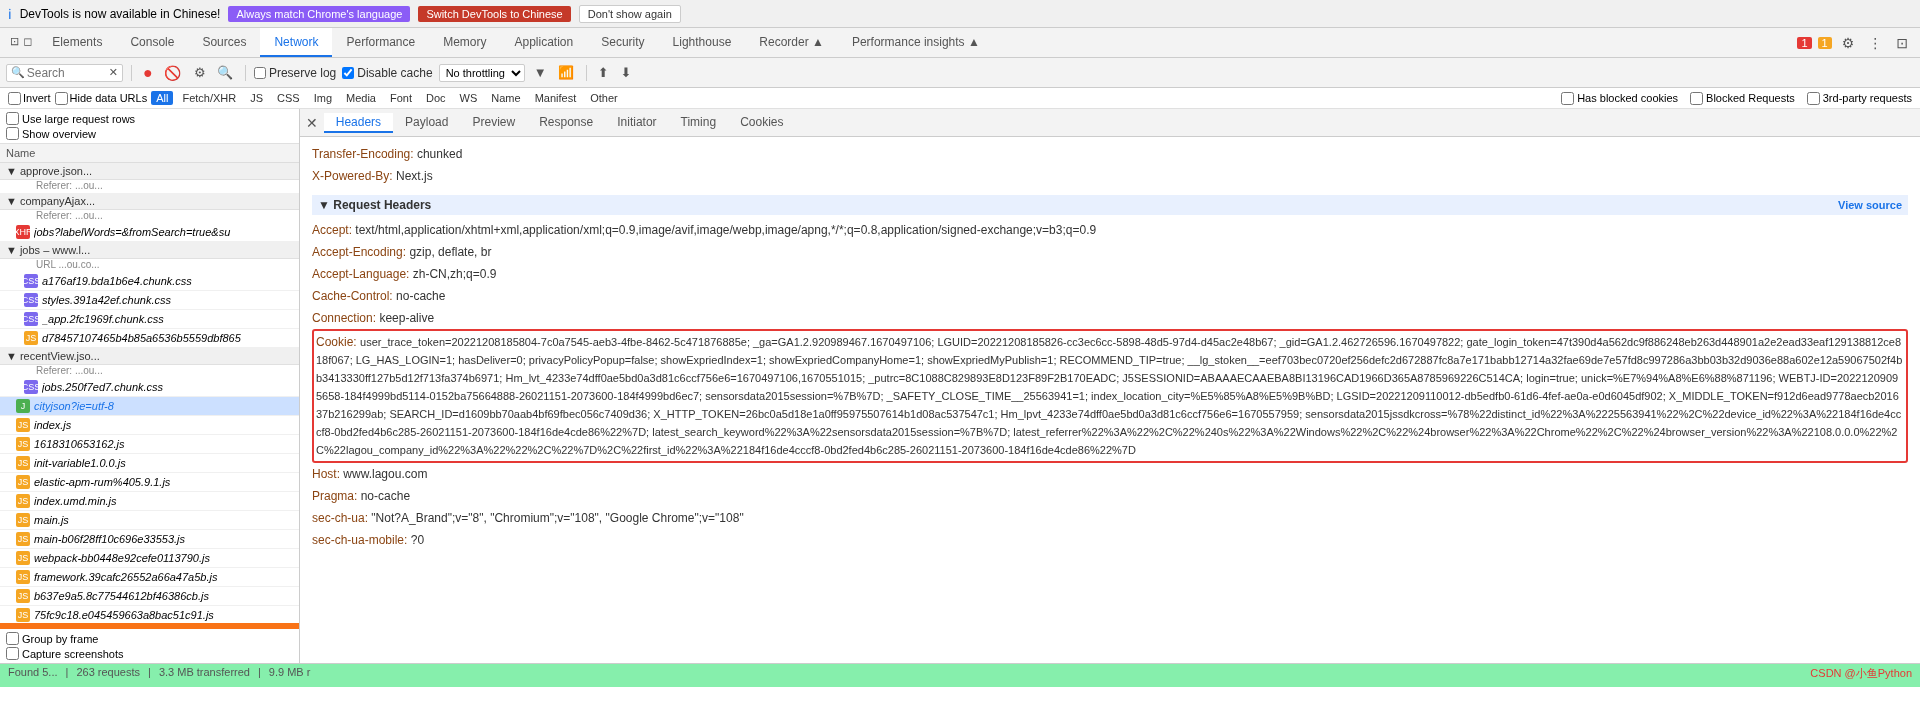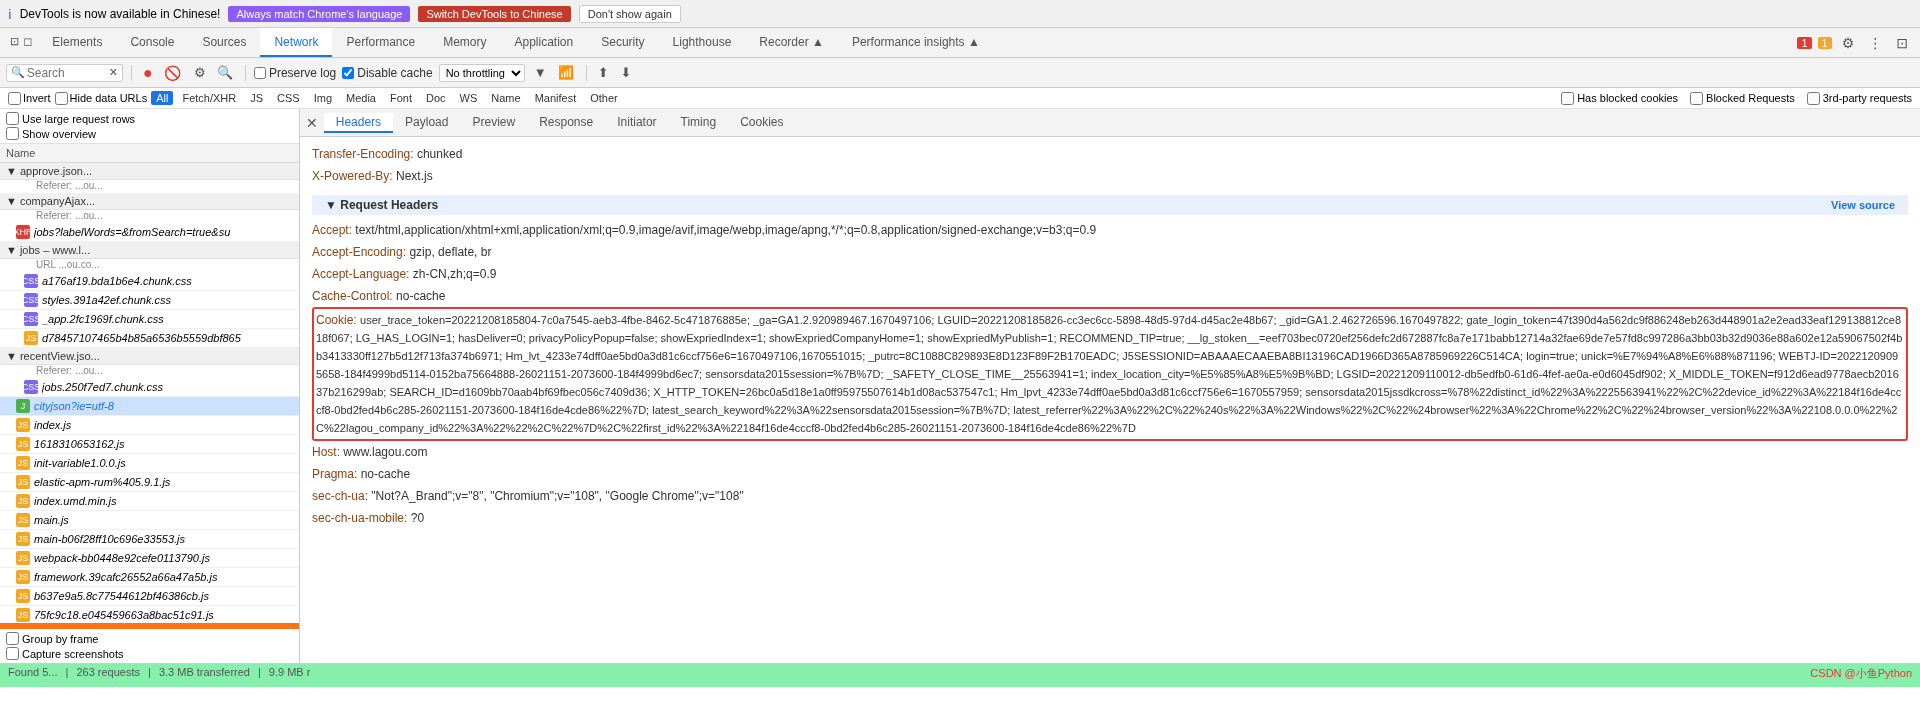--- a/index.html
+++ b/index.html
@@ -249,21 +249,21 @@
       word-break: break-all;
     }
     .header-line .hkey { color: #8b4513; }
     .header-line .hval { color: #333; }
 
     .section-title {
       font-weight: bold;
       color: #333;
       margin-top: 8px;
       margin-bottom: 4px;
-      padding: 3px 13px;
+      padding: 3px 6px;
       background: #e8f0fe;
       display: flex;
       align-items: center;
       justify-content: space-between;
       cursor: pointer;
     }
     .section-title .view-source {
       color: #1a73e8;
       font-size: 11px;
       cursor: pointer;
@@ -580,20 +580,23 @@
         </div>
         <div class="header-line">
           <span class="hkey">Accept-Encoding: </span><span class="hval">gzip, deflate, br</span>
         </div>
         <div class="header-line">
           <span class="hkey">Accept-Language: </span><span class="hval">zh-CN,zh;q=0.9</span>
         </div>
         <div class="header-line">
           <span class="hkey">Cache-Control: </span><span class="hval">no-cache</span>
         </div>
+        <div class="header-line">
+          <span class="hkey">Connection: </span><span class="hval">keep-alive</span>
+        </div>
 
         <div class="header-line cookie-highlight" style="position:relative;">
           <span class="hkey">Cookie: </span><span class="hval" style="font-size:11px;word-break:break-all;">user_trace_token=20221208185804-7c0a7545-aeb3-4fbe-8462-5c471876885e; _ga=GA1.2.920989467.1670497106; LGUID=20221208185826-cc3ec6cc-5898-48d5-97d4-d45ac2e48b67; _gid=GA1.2.462726596.1670497822; gate_login_token=47t390d4a562dc9f886248eb263d448901a2e2ead33eaf129138812ce818f067; LG_HAS_LOGIN=1; hasDeliver=0; privacyPolicyPopup=false; showExpriedIndex=1; showExpriedCompanyHome=1; showExpriedMyPublish=1; RECOMMEND_TIP=true; __lg_stoken__=eef703bec0720ef256defc2d672887fc8a7e171babb12714a32fae69de7e57fd8c997286a3bb03b32d9036e88a602e12a59067502f4bb3413330ff127b5d12f713fa374b6971; Hm_lvt_4233e74dff0ae5bd0a3d81c6ccf756e6=1670497106,1670551015; _putrc=8C1088C829893E8D123F89F2B170EADC; J5SESSIONID=ABAAAECAAEBA8BI13196CAD1966D365A8785969226C514CA; login=true; unick=%E7%94%A8%E6%88%871196; WEBTJ-ID=20221209095658-184f4999bd5114-0152ba75664888-26021151-2073600-184f4999bd6ec7; sensorsdata2015session=%7B%7D; _SAFETY_CLOSE_TIME__25563941=1; index_location_city=%E5%85%A8%E5%9B%BD; LGSID=20221209110012-db5edfb0-61d6-4fef-ae0a-e0d6045df902; X_MIDDLE_TOKEN=f912d6ead9778aecb201637b216299ab; SEARCH_ID=d1609bb70aab4bf69fbec056c7409d36; X_HTTP_TOKEN=26bc0a5d18e1a0ff95975507614b1d08ac537547c1; Hm_lpvt_4233e74dff0ae5bd0a3d81c6ccf756e6=1670557959; sensorsdata2015jssdkcross=%78%22distinct_id%22%3A%2225563941%22%2C%22device_id%22%3A%22184f16de4cccf8-0bd2fed4b6c285-26021151-2073600-184f16de4cde86%22%7D; latest_search_keyword%22%3A%22sensorsdata2015session=%7B%7D; latest_referrer%22%3A%22%2C%22%240s%22%3A%22Windows%22%2C%22%24browser%22%3A%22Chrome%22%2C%22%24browser_version%22%3A%22108.0.0.0%22%2C%22lagou_company_id%22%3A%22%22%2C%22%7D%2C%22first_id%22%3A%22184f16de4cccf8-0bd2fed4b6c285-26021151-2073600-184f16de4cde86%22%7D</span>
         </div>
         <div class="header-line">
           <span class="hkey">Host: </span><span class="hval">www.lagou.com</span>
         </div>
         <div class="header-line">
           <span class="hkey">Pragma: </span><span class="hval">no-cache</span>
         </div>

